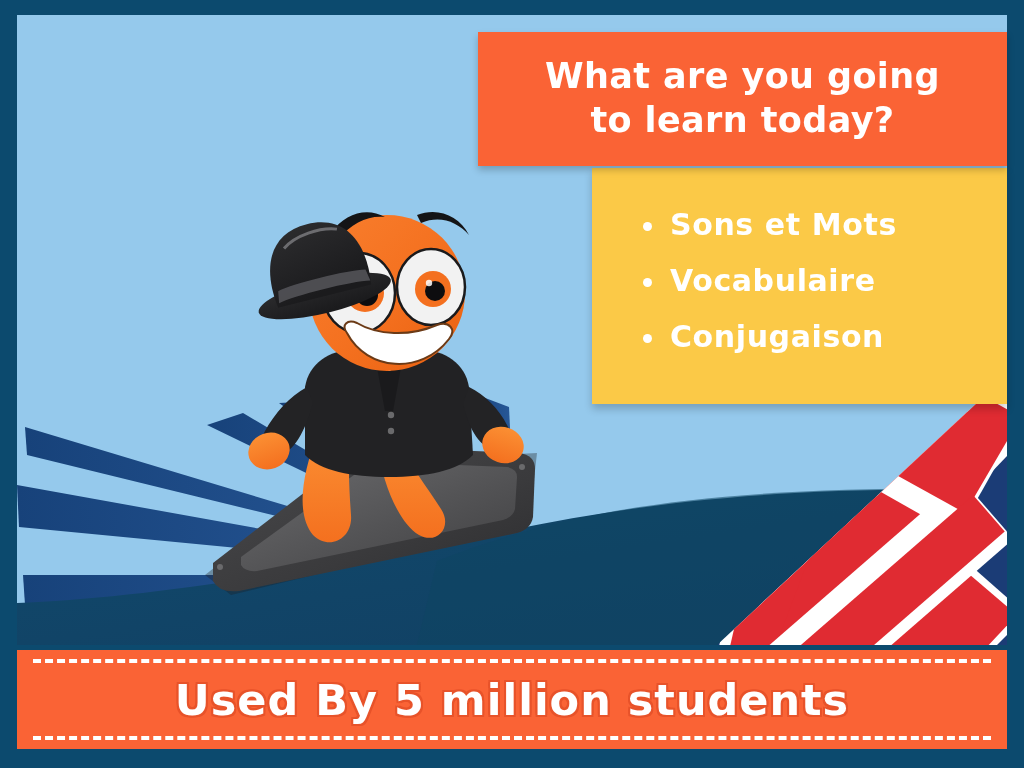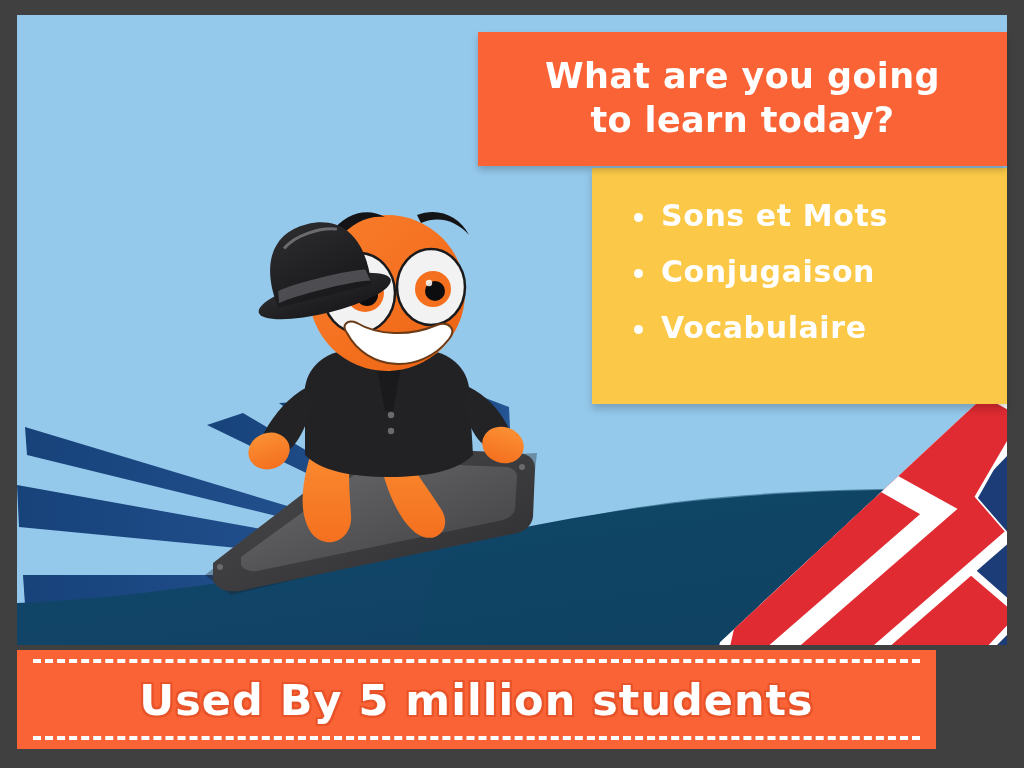--- a/index.html
+++ b/index.html
@@ -9,21 +9,21 @@
     background: #ffffff;
   }
   body {
     font-family: "DejaVu Sans", "Liberation Sans", sans-serif;
   }
 
   .stage {
     position: relative;
     width: 1024px;
     height: 768px;
-    background: #404040;
+    background: #0c4a6e;
     overflow: hidden;
   }
 
   
   .scene {
     position: absolute;
     left: 17px;
     top: 15px;
     width: 990px;
     height: 630px;
@@ -66,21 +66,21 @@
     width: 415px;
     height: 236px;
     background: #fbc947;
     box-shadow: 0 5px 8px rgba(0,0,0,0.20);
     z-index: 5;
     padding: 16px 0 0 0;
     box-sizing: border-box;
   }
   .list-card ul {
     list-style: none;
-    margin: 4px;
+    margin: 13px;
     padding: 0;
   }
   .list-card li {
     display: flex;
     align-items: center;
     height: 56px;
     padding-left: 38px;
   }
   .bullet-dot {
     width: 9px;
@@ -98,21 +98,21 @@
     font-weight: bold;
     letter-spacing: 0.6px;
     line-height: 1;
   }
 
   
   .banner {
     position: absolute;
     left: 17px;
     top: 650px;
-    width: 919px;
+    width: 990px;
     height: 99px;
     background: #fa6335;
     z-index: 7;
     display: flex;
     align-items: center;
     justify-content: center;
   }
   .banner::before,
   .banner::after {
     content: "";
@@ -300,25 +300,25 @@
   </div>
 
   <div class="list-card">
     <ul>
       <li>
         <span class="bullet-dot"></span>
         <span class="item-label">Sons et Mots</span>
       </li>
       <li>
         <span class="bullet-dot"></span>
-        <span class="item-label">Conjugaison</span>
+        <span class="item-label">Vocabulaire</span>
       </li>
       <li>
         <span class="bullet-dot"></span>
-        <span class="item-label">Vocabulaire</span>
+        <span class="item-label">Conjugaison</span>
       </li>
     </ul>
   </div>
 
   <div class="banner">
     <span class="banner-text">Used By 5 million students</span>
   </div>
 
 </div>
 

